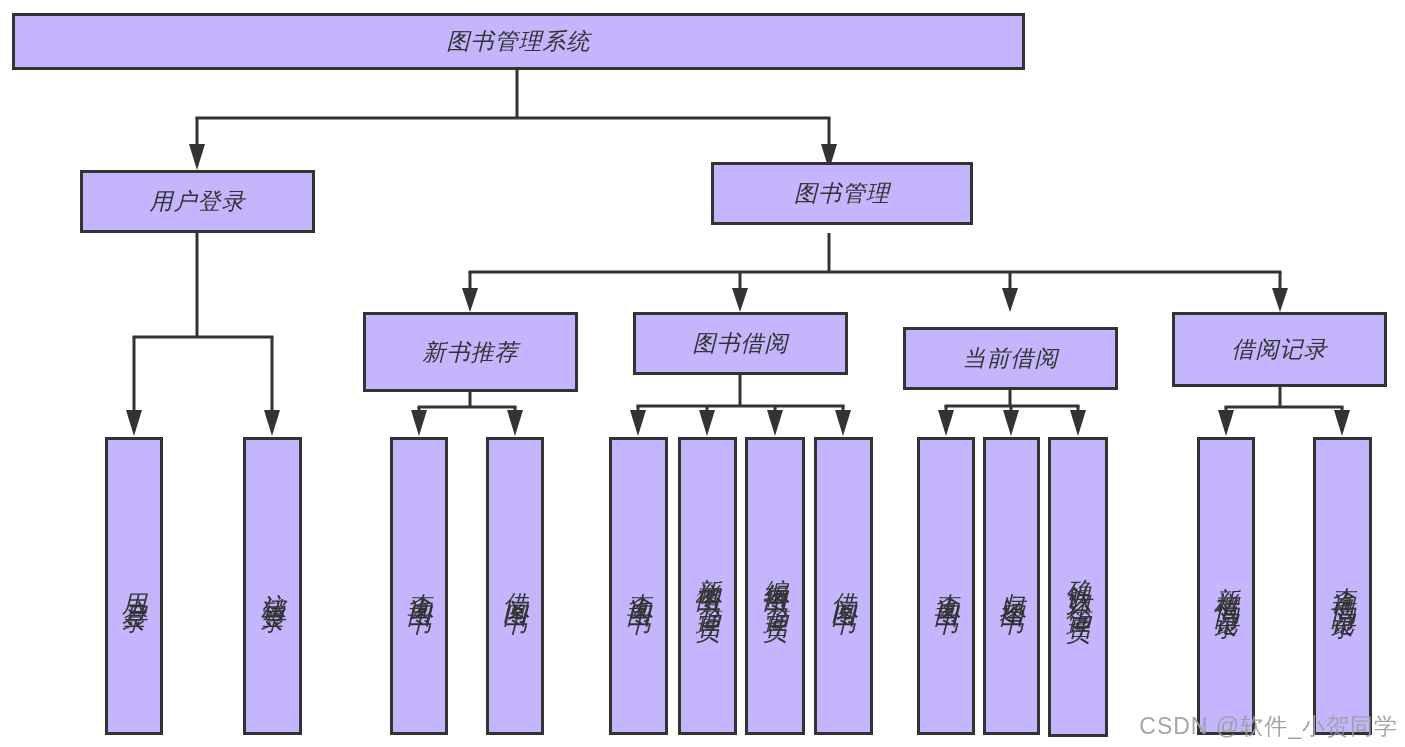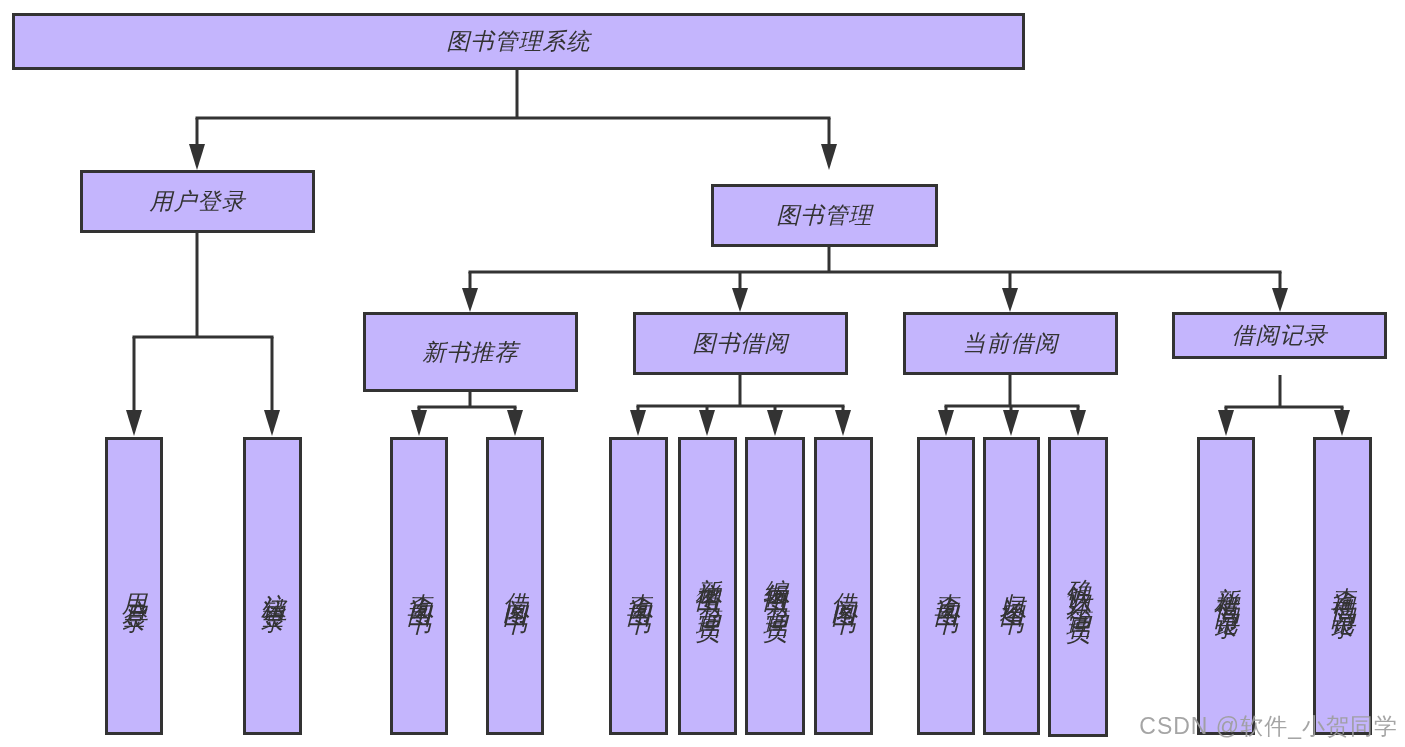--- a/index.html
+++ b/index.html
@@ -138,34 +138,34 @@
     </g>
   </svg>
 
   <div class="node h" style="left:12px;top:13px;width:1013px;height:57px">
     <span>图书管理系统</span>
   </div>
 
   <div class="node h" style="left:80px;top:170px;width:235px;height:63px">
     <span>用户登录</span>
   </div>
-  <div class="node h" style="left:711px;top:184px;width:227px;height:63px">
+  <div class="node h" style="left:711px;top:162px;width:262px;height:63px">
     <span>图书管理</span>
   </div>
 
   <div class="node h" style="left:363px;top:312px;width:215px;height:80px">
     <span>新书推荐</span>
   </div>
   <div class="node h" style="left:633px;top:312px;width:215px;height:63px">
     <span>图书借阅</span>
   </div>
-  <div class="node h" style="left:903px;top:312px;width:215px;height:63px">
+  <div class="node h" style="left:903px;top:327px;width:215px;height:63px">
     <span>当前借阅</span>
   </div>
-  <div class="node h" style="left:1172px;top:312px;width:215px;height:47px">
+  <div class="node h" style="left:1172px;top:312px;width:215px;height:75px">
     <span>借阅记录</span>
   </div>
 
   <div class="node v" style="left:105px;top:437px;width:58px;height:298px">
     <span>用户登录</span>
   </div>
   <div class="node v" style="left:243px;top:437px;width:59px;height:298px">
     <span>注销登录</span>
   </div>
 

